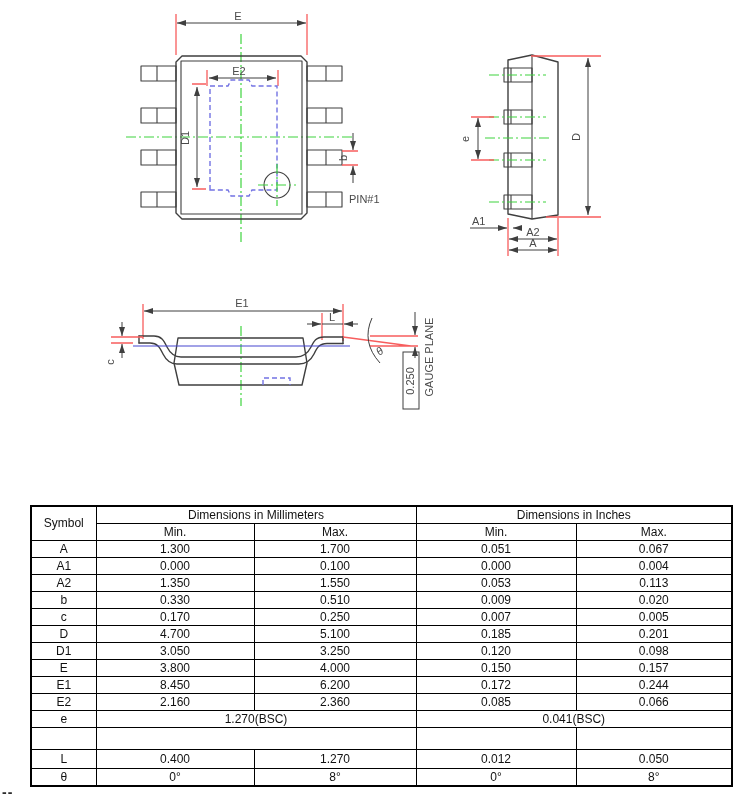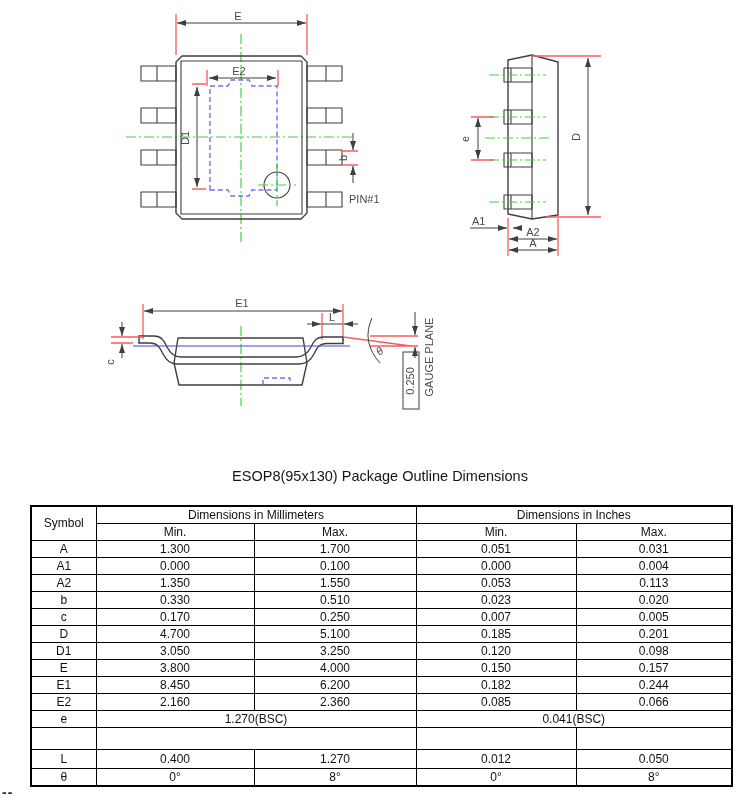--- a/index.html
+++ b/index.html
@@ -176,21 +176,20 @@
       <text transform="rotate(-40 382 354)" x="382" y="354" text-anchor="middle" font-style="italic">θ</text>
 
       <line class="dim" x1="415" y1="312" x2="415" y2="335" marker-end="url(#arr)"></line>
       <line class="dim" x1="415" y1="358" x2="415" y2="347" marker-end="url(#arr)"></line>
       <rect class="boxr" x="403" y="352" width="16" height="57"></rect>
       <text transform="rotate(-90 411 381)" x="411" y="384" text-anchor="middle">0.250</text>
       <text transform="rotate(-90 430 357)" x="430" y="360" text-anchor="middle">GAUGE PLANE</text>
     </g>
   </svg>
 
-  <div class="title">ESOP8(95x130) Package Outline Dimensions</div>
 
   <table class="dimtable">
     <colgroup>
       <col style="width:65px">
         <col style="width:158px">
         <col style="width:162px">
       <col style="width:160px">
         <col style="width:156px">
     </colgroup>
     <thead>
@@ -205,41 +204,41 @@
         <th>Min.</th>
         <th>Max.</th>
       </tr>
     </thead>
     <tbody>
       <tr class="r">
         <td>A</td>
         <td>1.300</td>
         <td>1.700</td>
         <td>0.051</td>
-        <td>0.031</td>
+        <td>0.067</td>
       </tr>
       <tr class="r">
         <td>A1</td>
         <td>0.000</td>
         <td>0.100</td>
         <td>0.000</td>
         <td>0.004</td>
       </tr>
       <tr class="r">
         <td>A2</td>
         <td>1.350</td>
         <td>1.550</td>
         <td>0.053</td>
         <td>0.113</td>
       </tr>
       <tr class="r">
         <td>b</td>
         <td>0.330</td>
         <td>0.510</td>
-        <td>0.023</td>
+        <td>0.009</td>
         <td>0.020</td>
       </tr>
       <tr class="r">
         <td>c</td>
         <td>0.170</td>
         <td>0.250</td>
         <td>0.007</td>
         <td>0.005</td>
       </tr>
       <tr class="r">
@@ -260,21 +259,21 @@
         <td>E</td>
         <td>3.800</td>
         <td>4.000</td>
         <td>0.150</td>
         <td>0.157</td>
       </tr>
       <tr class="r">
         <td>E1</td>
         <td>8.450</td>
         <td>6.200</td>
-        <td>0.182</td>
+        <td>0.172</td>
         <td>0.244</td>
       </tr>
       <tr class="r">
         <td>E2</td>
         <td>2.160</td>
         <td>2.360</td>
         <td>0.085</td>
         <td>0.066</td>
       </tr>
       <tr class="r">

